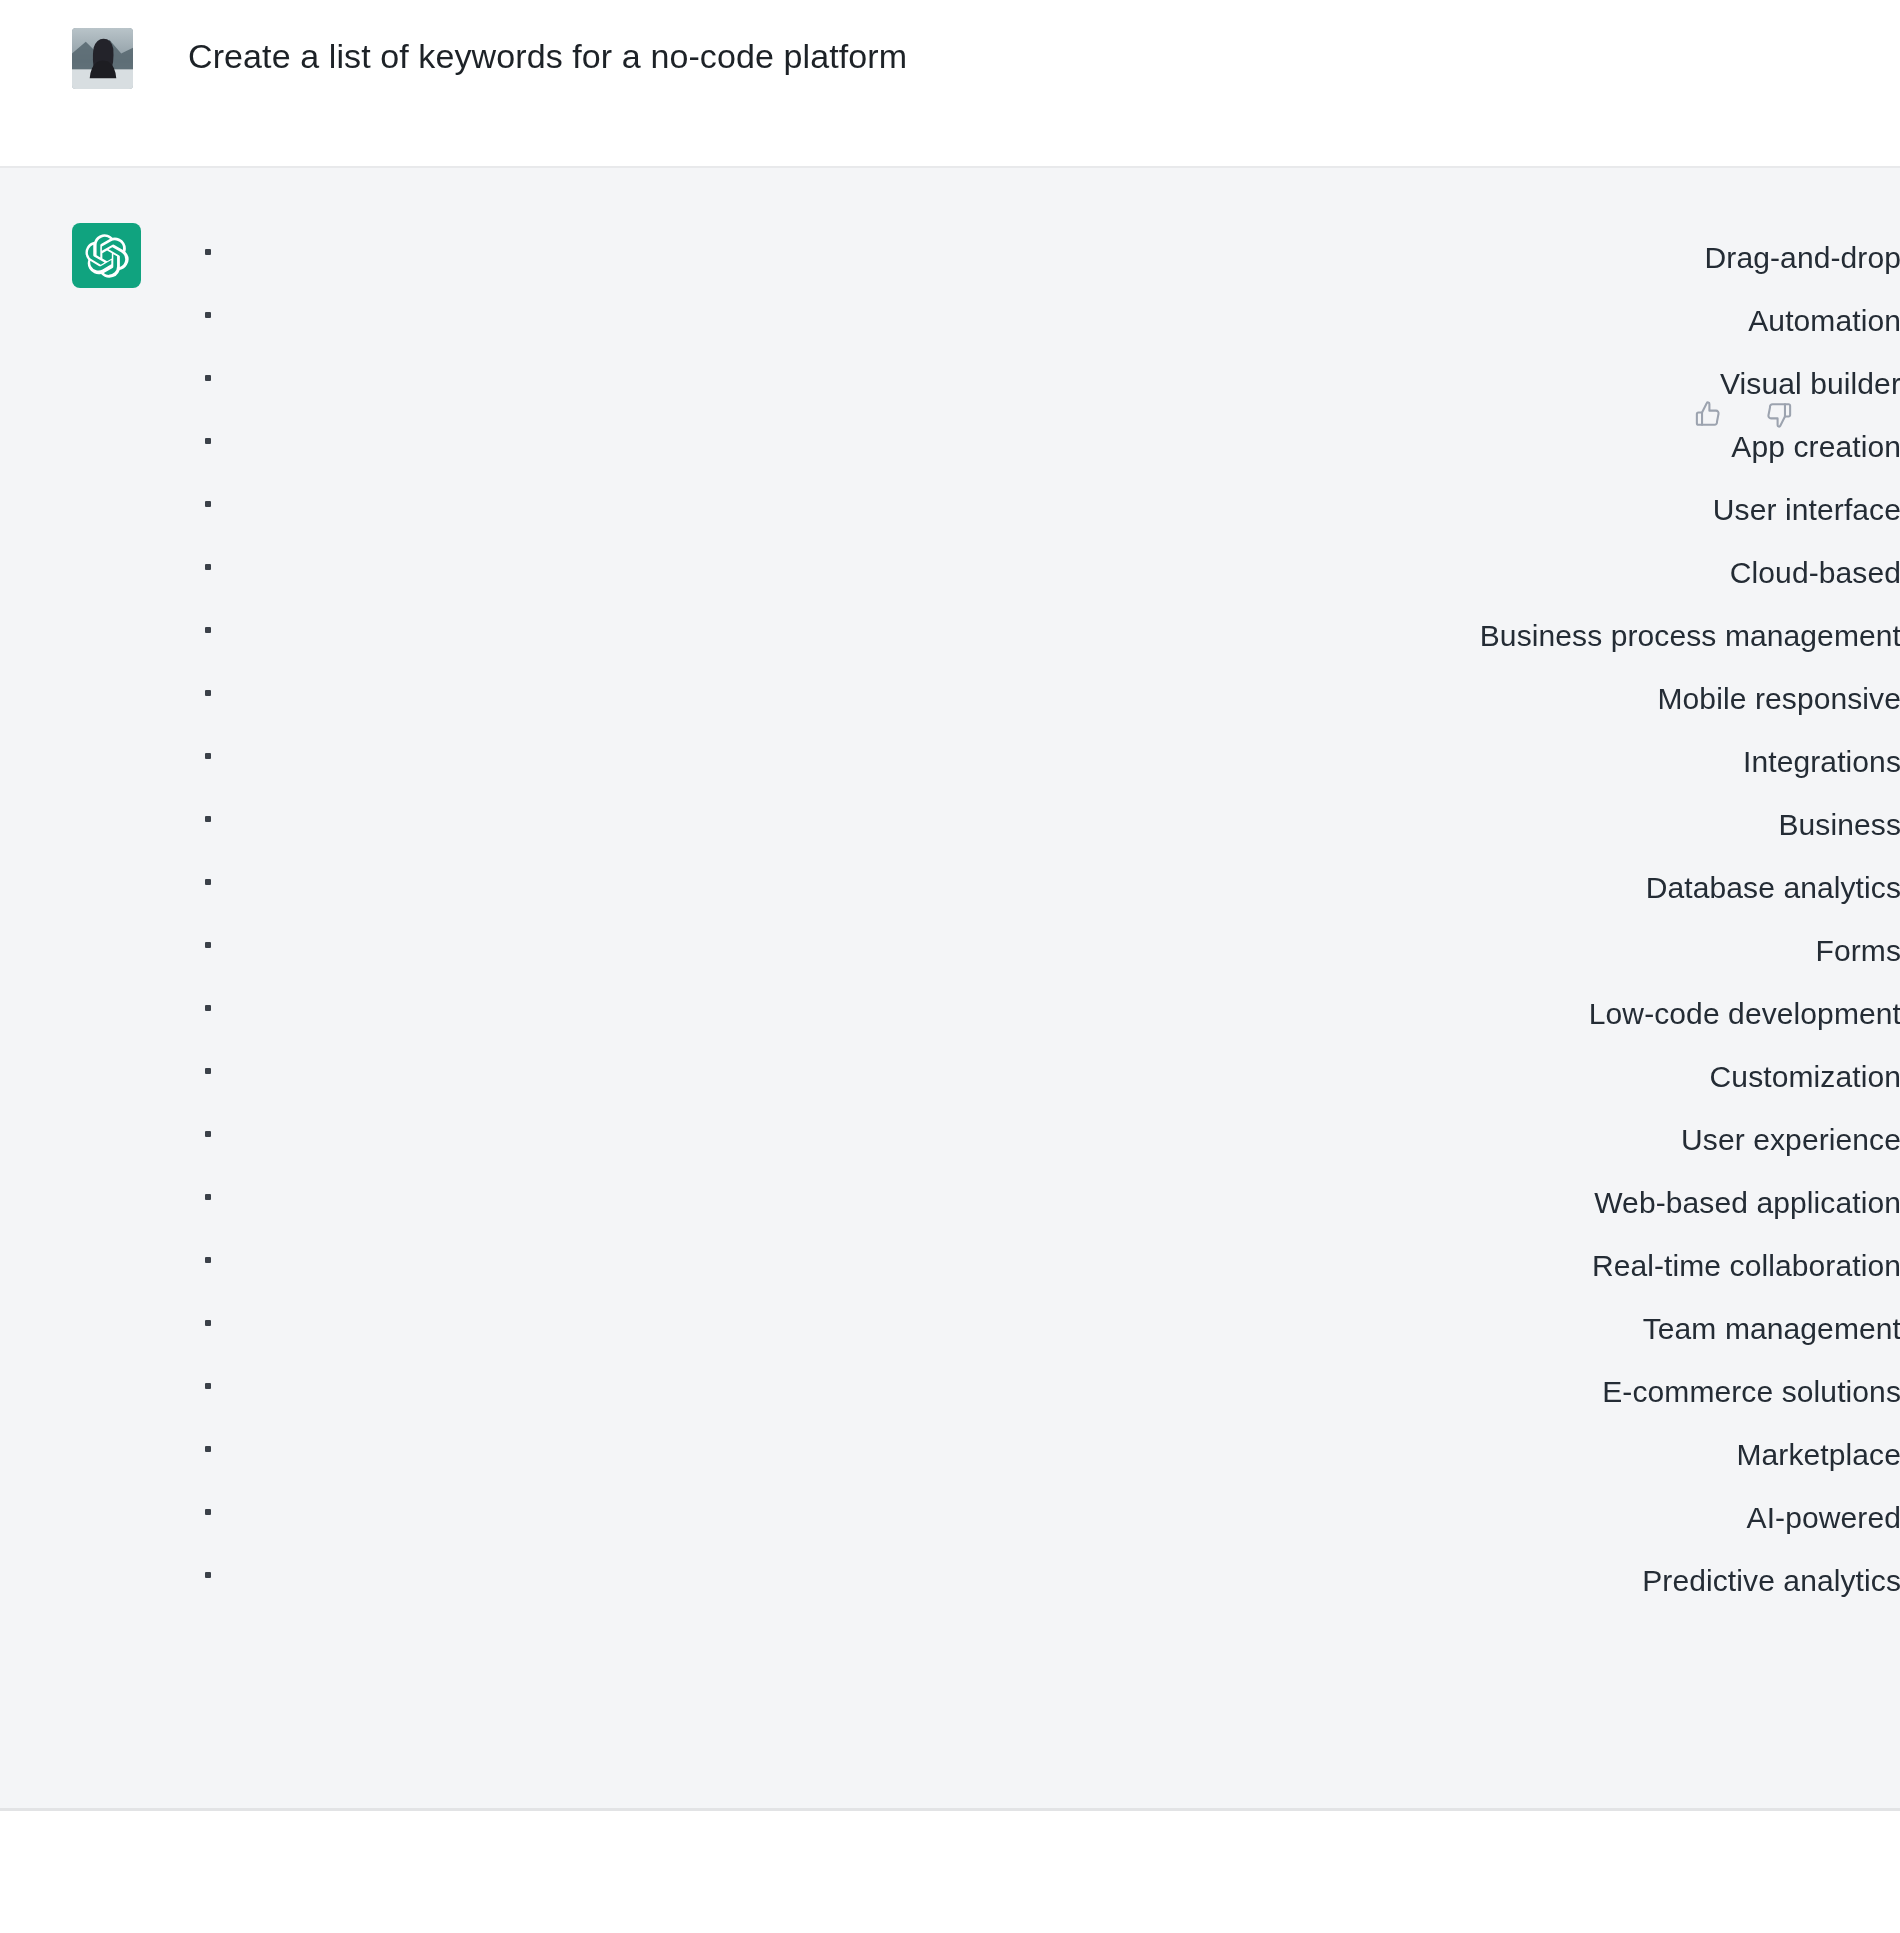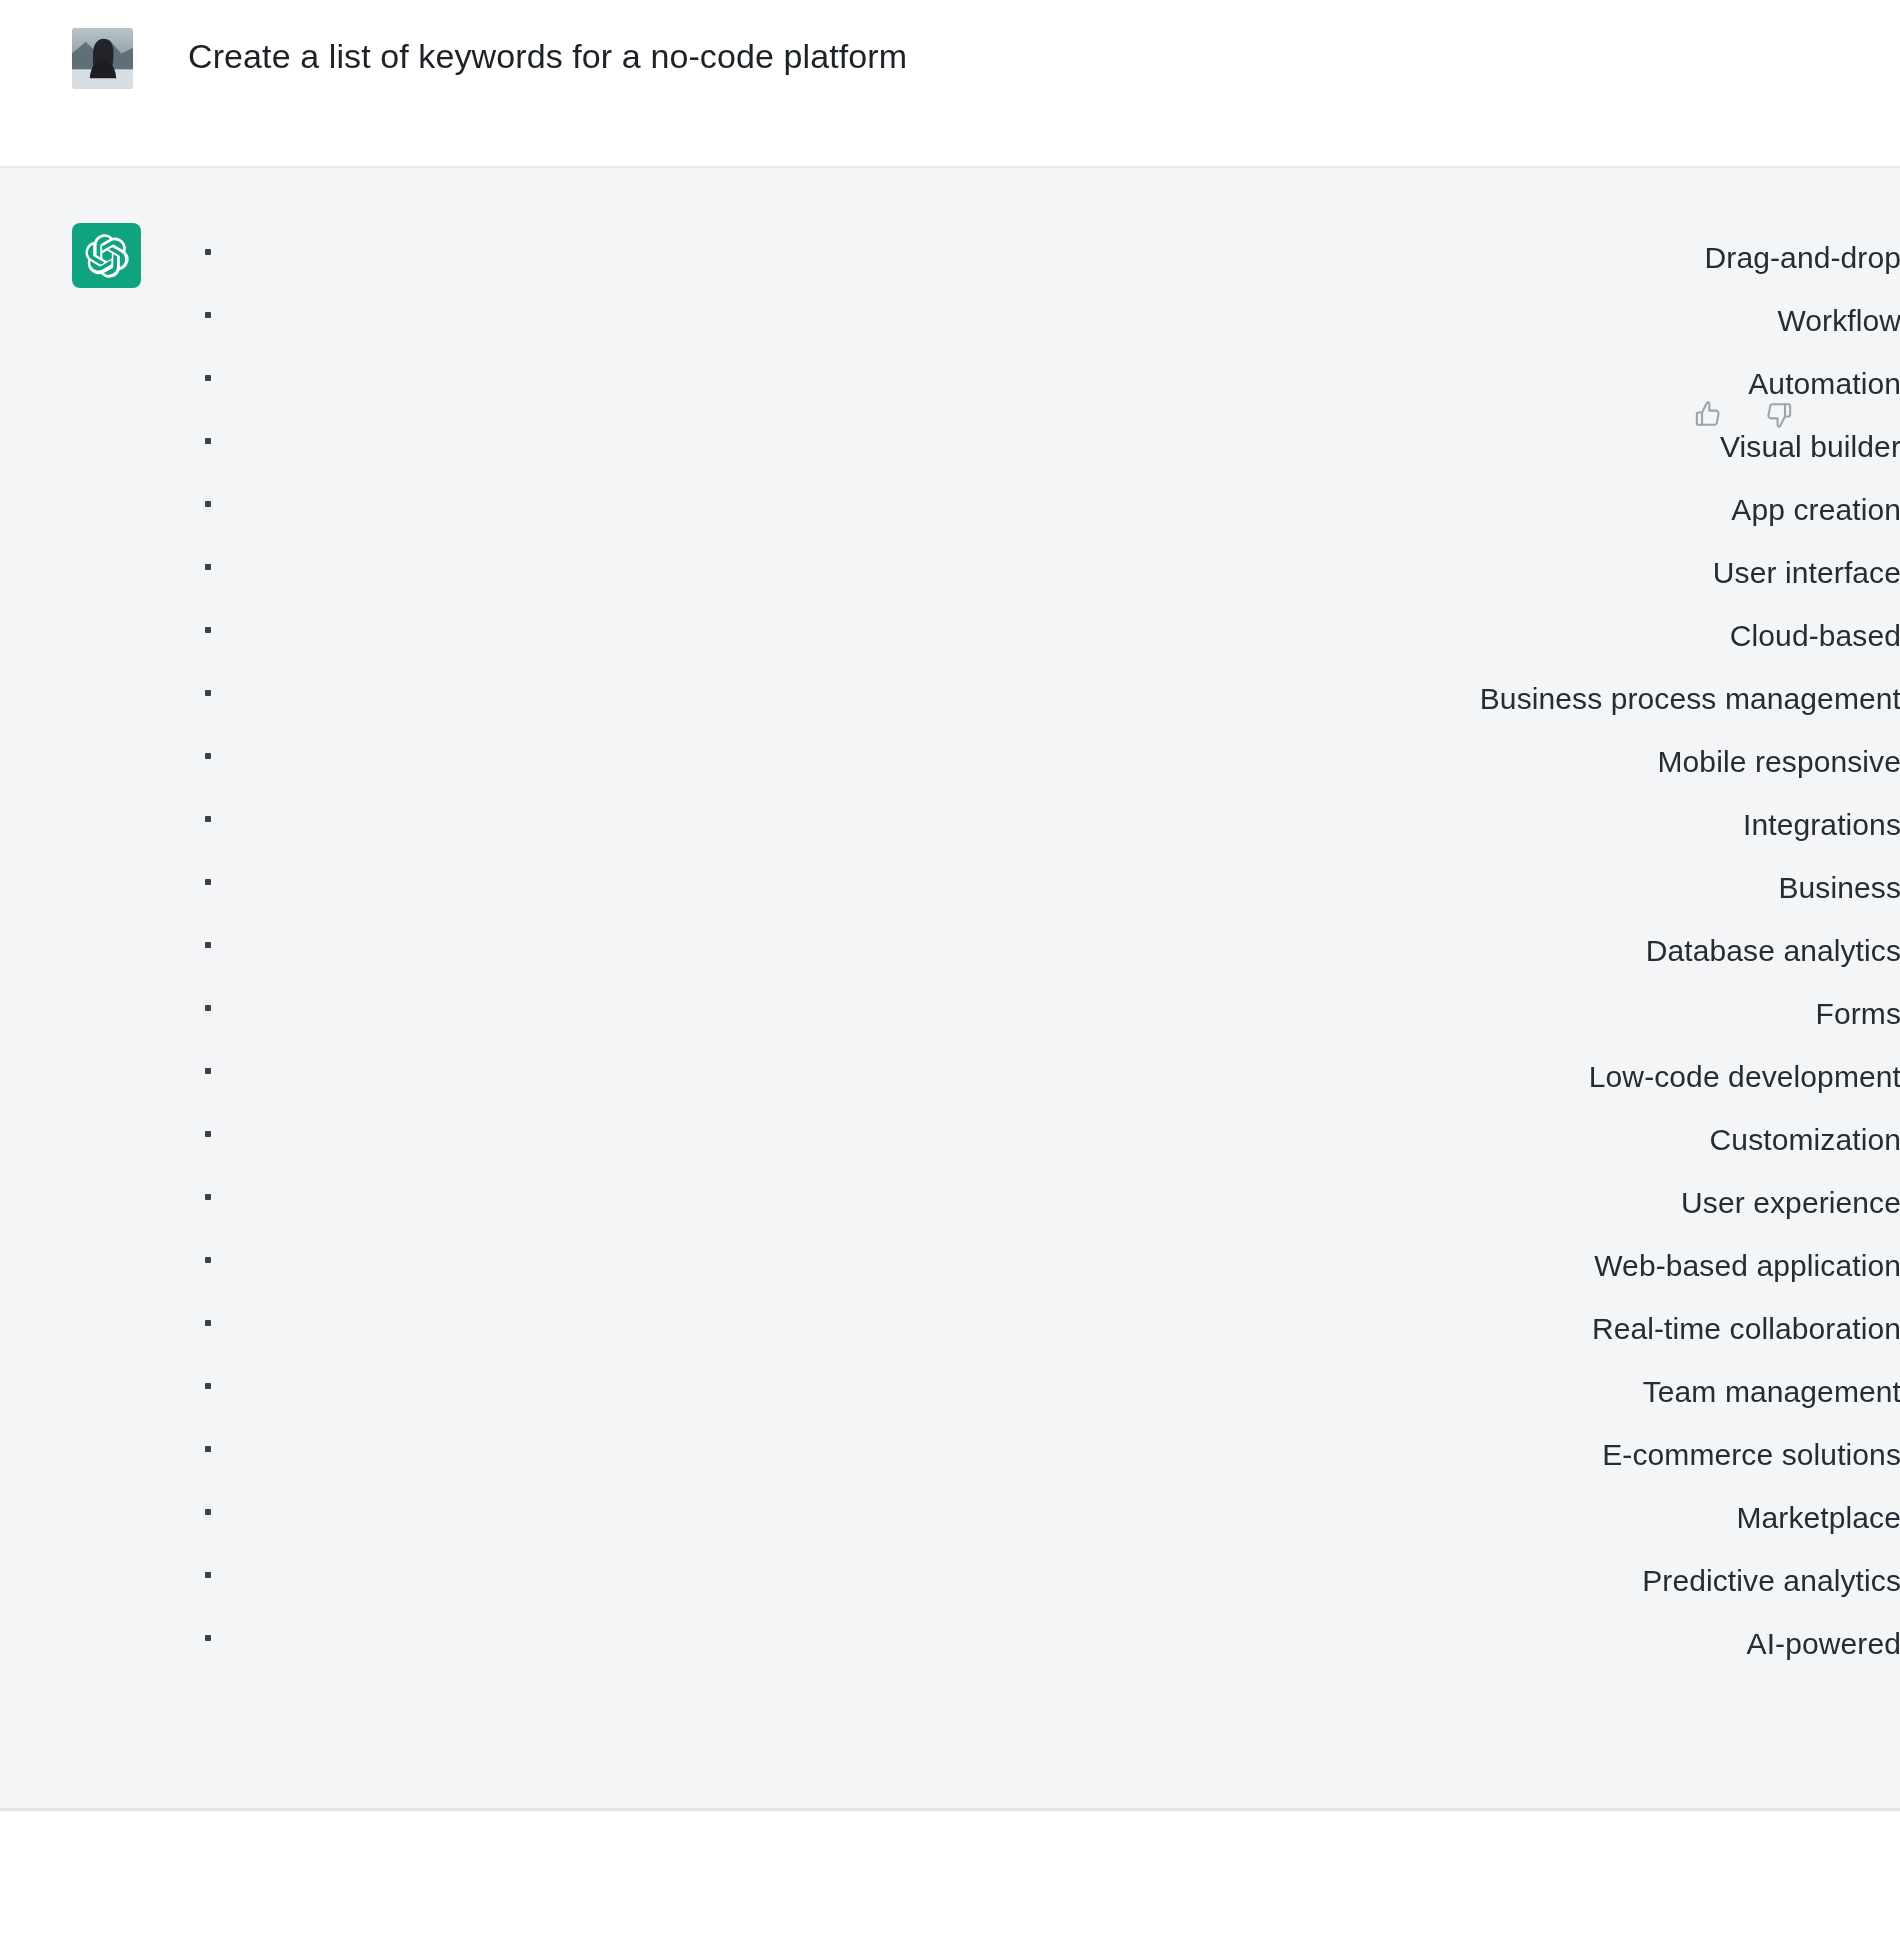--- a/index.html
+++ b/index.html
@@ -163,42 +163,41 @@
     <div class="bot-wrap">
       <div class="bot-logo">
         <svg width="44" height="44" viewBox="0 0 41 41" aria-hidden="true">
           <path fill="#ffffff" d="M37.53 16.79a10.1 10.1 0 0 0-.87-8.3 10.23 10.23 0 0 0-11.01-4.9A10.12 10.12 0 0 0 8.6 7.25a10.1 10.1 0 0 0-6.76 4.9 10.23 10.23 0 0 0 1.26 11.99 10.09 10.09 0 0 0 .87 8.3 10.23 10.23 0 0 0 11.02 4.9 10.1 10.1 0 0 0 7.62 3.4 10.23 10.23 0 0 0 9.75-7.08 10.1 10.1 0 0 0 6.75-4.9 10.23 10.23 0 0 0-1.27-11.98zm-15.28 21.4a7.58 7.58 0 0 1-4.87-1.76l.24-.14 8.1-4.68a1.32 1.32 0 0 0 .66-1.15V18.83l3.43 1.98c.03.01.05.05.06.08v9.47a7.6 7.6 0 0 1-7.62 7.58zM5.87 30.2a7.56 7.56 0 0 1-.9-5.08l.24.14 8.1 4.68c.4.24.9.24 1.31 0l9.9-5.71v3.96a.13.13 0 0 1-.05.1l-8.12 4.7a7.6 7.6 0 0 1-10.48-2.8zM3.73 13.42a7.57 7.57 0 0 1 3.96-3.33v9.64c0 .47.25.91.66 1.15l9.86 5.69-3.43 1.98a.13.13 0 0 1-.12 0l-8.12-4.7a7.6 7.6 0 0 1-2.8-10.43zm28.16 6.55-9.9-5.72 3.43-1.97a.13.13 0 0 1 .12 0l8.12 4.7a7.59 7.59 0 0 1-1.17 13.69v-9.64a1.33 1.33 0 0 0-.6-1.06zm3.41-5.14-.24-.15-8.1-4.68a1.32 1.32 0 0 0-1.33 0l-9.89 5.71v-3.96c0-.04.02-.08.05-.1l8.12-4.69a7.6 7.6 0 0 1 11.39 7.87zM14.3 21.88l-3.44-1.98a.14.14 0 0 1-.06-.09v-9.46a7.6 7.6 0 0 1 12.46-5.83l-.24.14-8.1 4.68a1.32 1.32 0 0 0-.66 1.15l-.01 11.39zm1.86-4.02 4.41-2.55 4.42 2.54v5.09l-4.4 2.55-4.42-2.55v-5.08z"></path>
         </svg>
       </div>
     </div>
 
     <ul class="keyword-list">
       <li><span class="dot"></span><span>Drag-and-drop</span></li>
-      <li><span class="dot"></span><span>Workflow</span></li>
       <li><span class="dot"></span><span>Automation</span></li>
       <li><span class="dot"></span><span>Visual builder</span></li>
       <li><span class="dot"></span><span>App creation</span></li>
       <li><span class="dot"></span><span>User interface</span></li>
       <li><span class="dot"></span><span>Cloud-based</span></li>
       <li><span class="dot"></span><span>Business process management</span></li>
       <li><span class="dot"></span><span>Mobile responsive</span></li>
       <li><span class="dot"></span><span>Integrations</span></li>
       <li><span class="dot"></span><span>Business</span></li>
       <li><span class="dot"></span><span>Database analytics</span></li>
       <li><span class="dot"></span><span>Forms</span></li>
       <li><span class="dot"></span><span>Low-code development</span></li>
       <li><span class="dot"></span><span>Customization</span></li>
       <li><span class="dot"></span><span>User experience</span></li>
       <li><span class="dot"></span><span>Web-based application</span></li>
       <li><span class="dot"></span><span>Real-time collaboration</span></li>
       <li><span class="dot"></span><span>Team management</span></li>
       <li><span class="dot"></span><span>E-commerce solutions</span></li>
       <li><span class="dot"></span><span>Marketplace</span></li>
+      <li><span class="dot"></span><span>AI-powered</span></li>
       <li><span class="dot"></span><span>Predictive analytics</span></li>
-      <li><span class="dot"></span><span>AI-powered</span></li>
     </ul>
 
     <div class="feedback">
       <button class="fb-btn">
         <span>
           <svg width="31" height="31" viewBox="0 0 24 24" fill="none" stroke="#9ca3af" stroke-width="1.6" stroke-linecap="round" stroke-linejoin="round">
             <path d="M7 10.5v9.5H4.2A1.2 1.2 0 0 1 3 18.8v-7.1A1.2 1.2 0 0 1 4.2 10.5H7z"></path>
             <path d="M7 10.5l3.6-7.2a1.1 1.1 0 0 1 2.1.5V9h5.1a2 2 0 0 1 1.96 2.4l-1.2 6.2A2 2 0 0 1 16.6 20H7"></path>
           </svg>
         </span>

